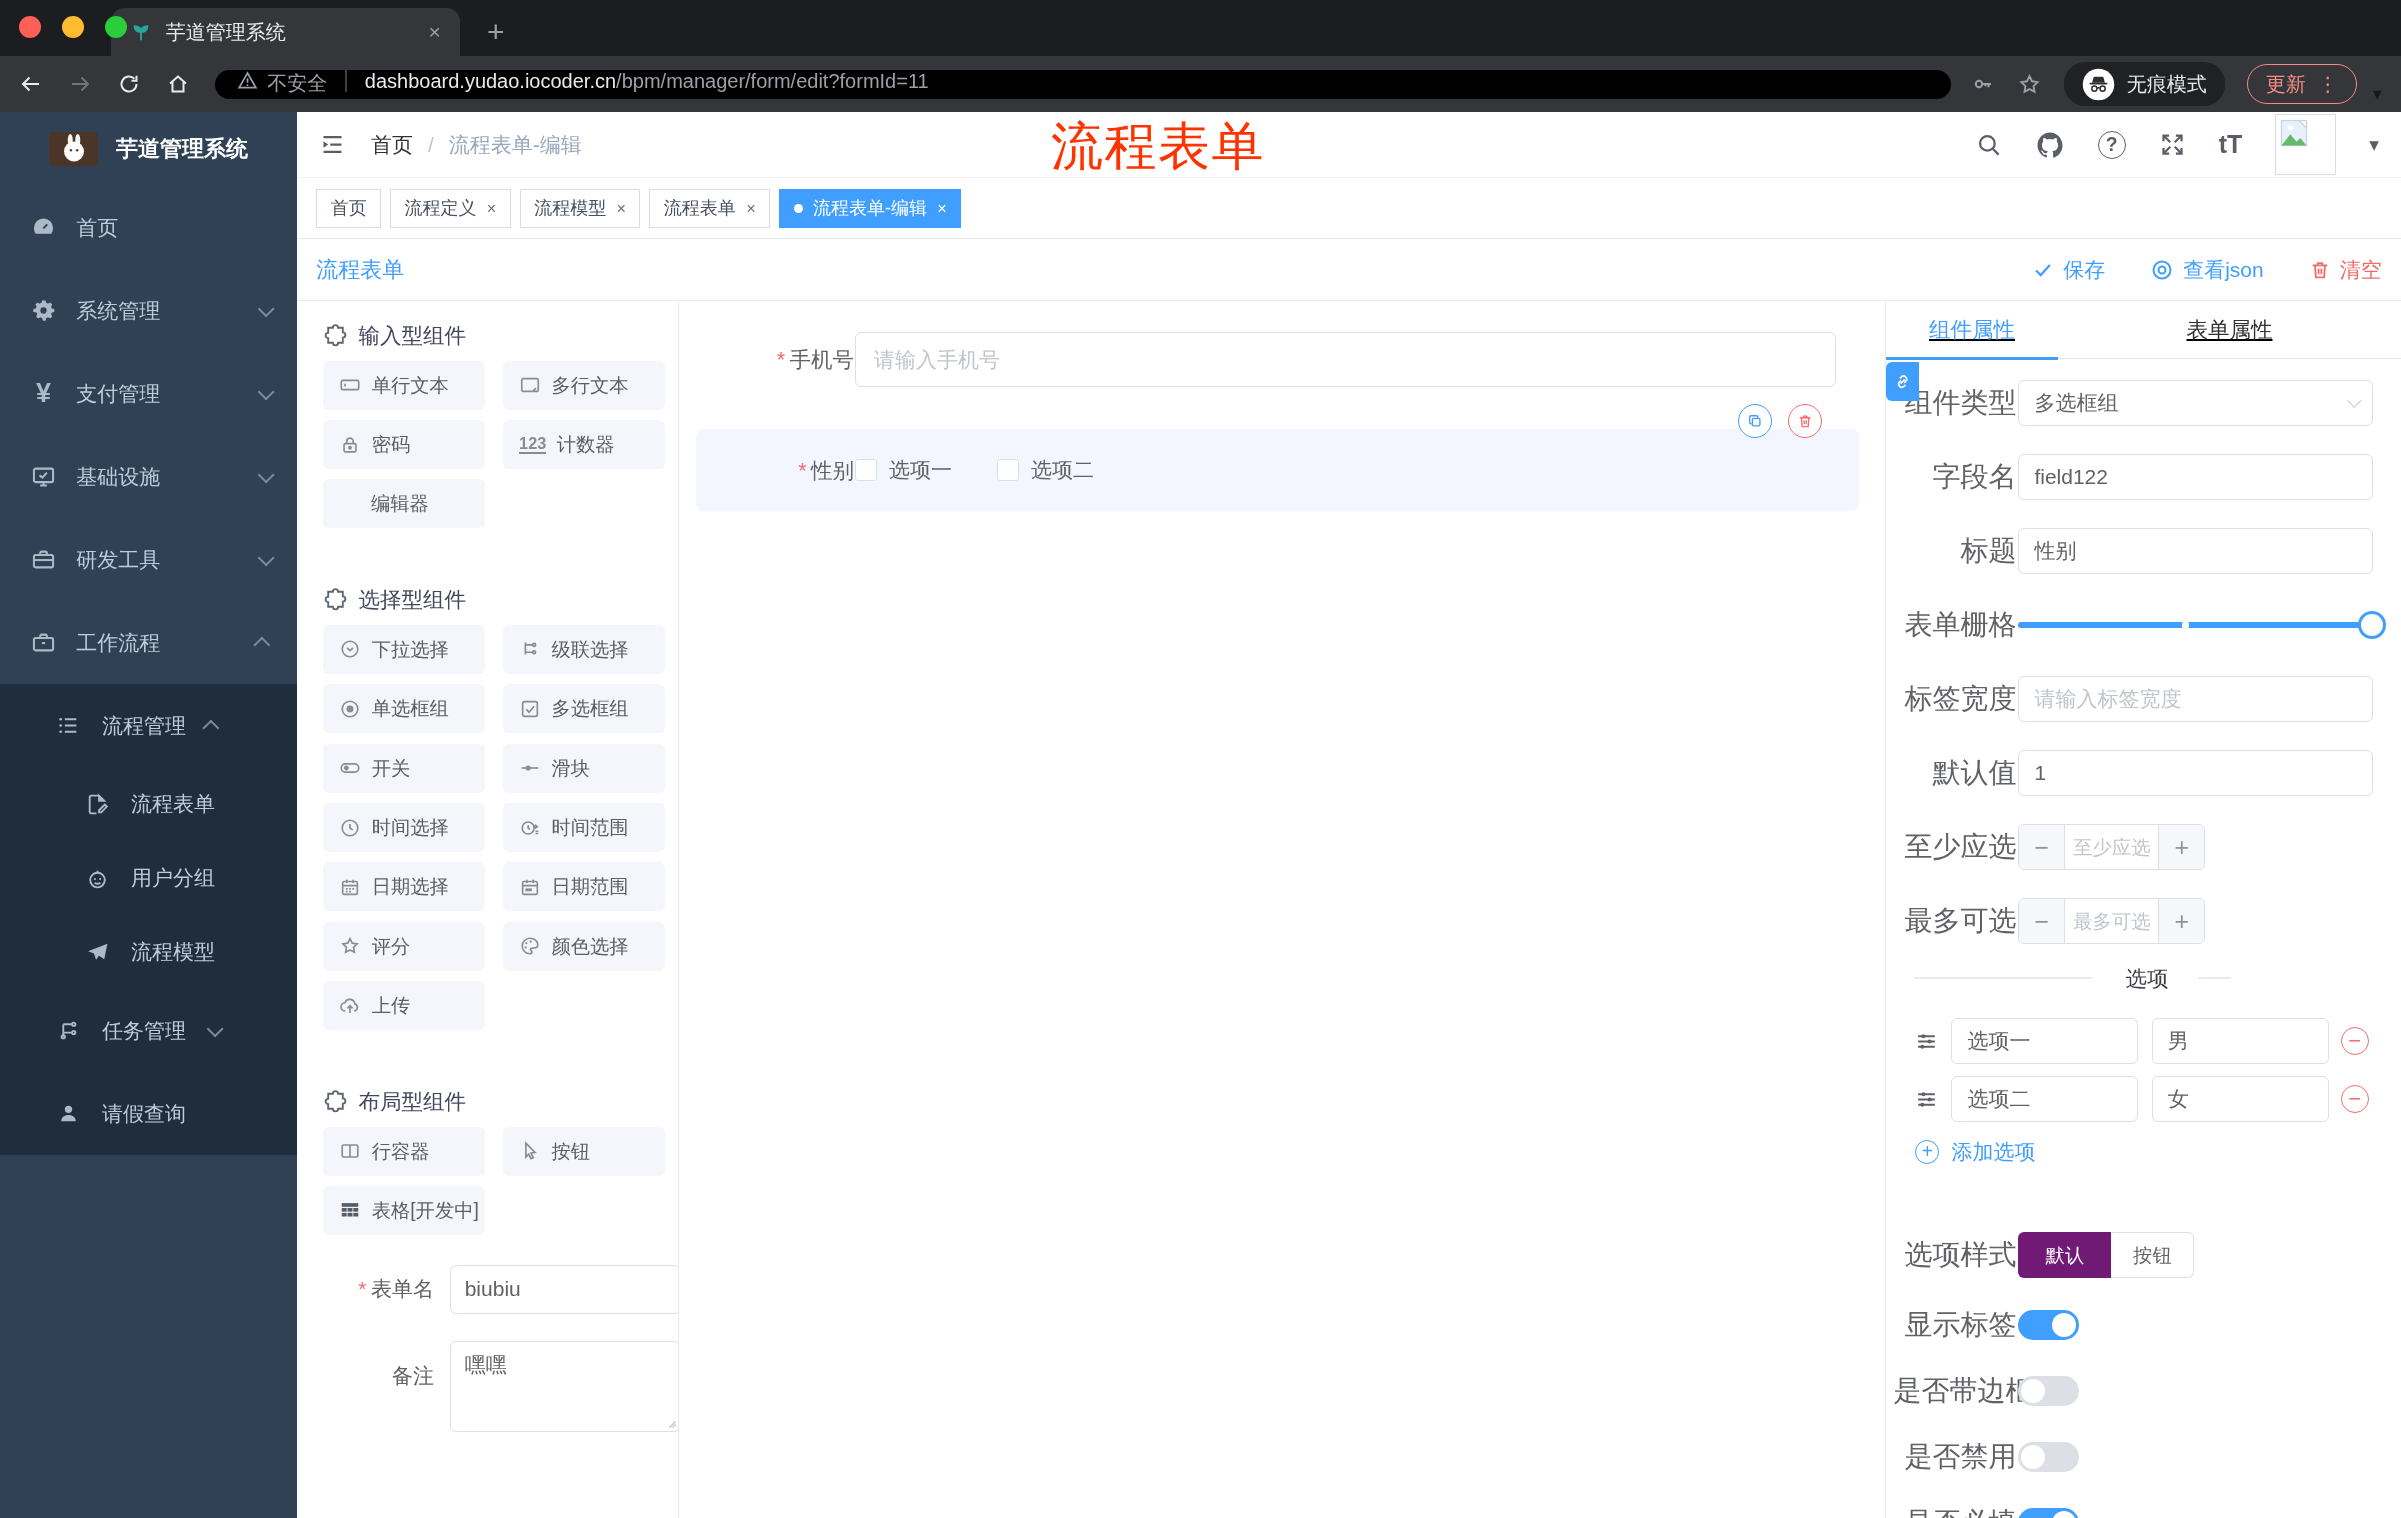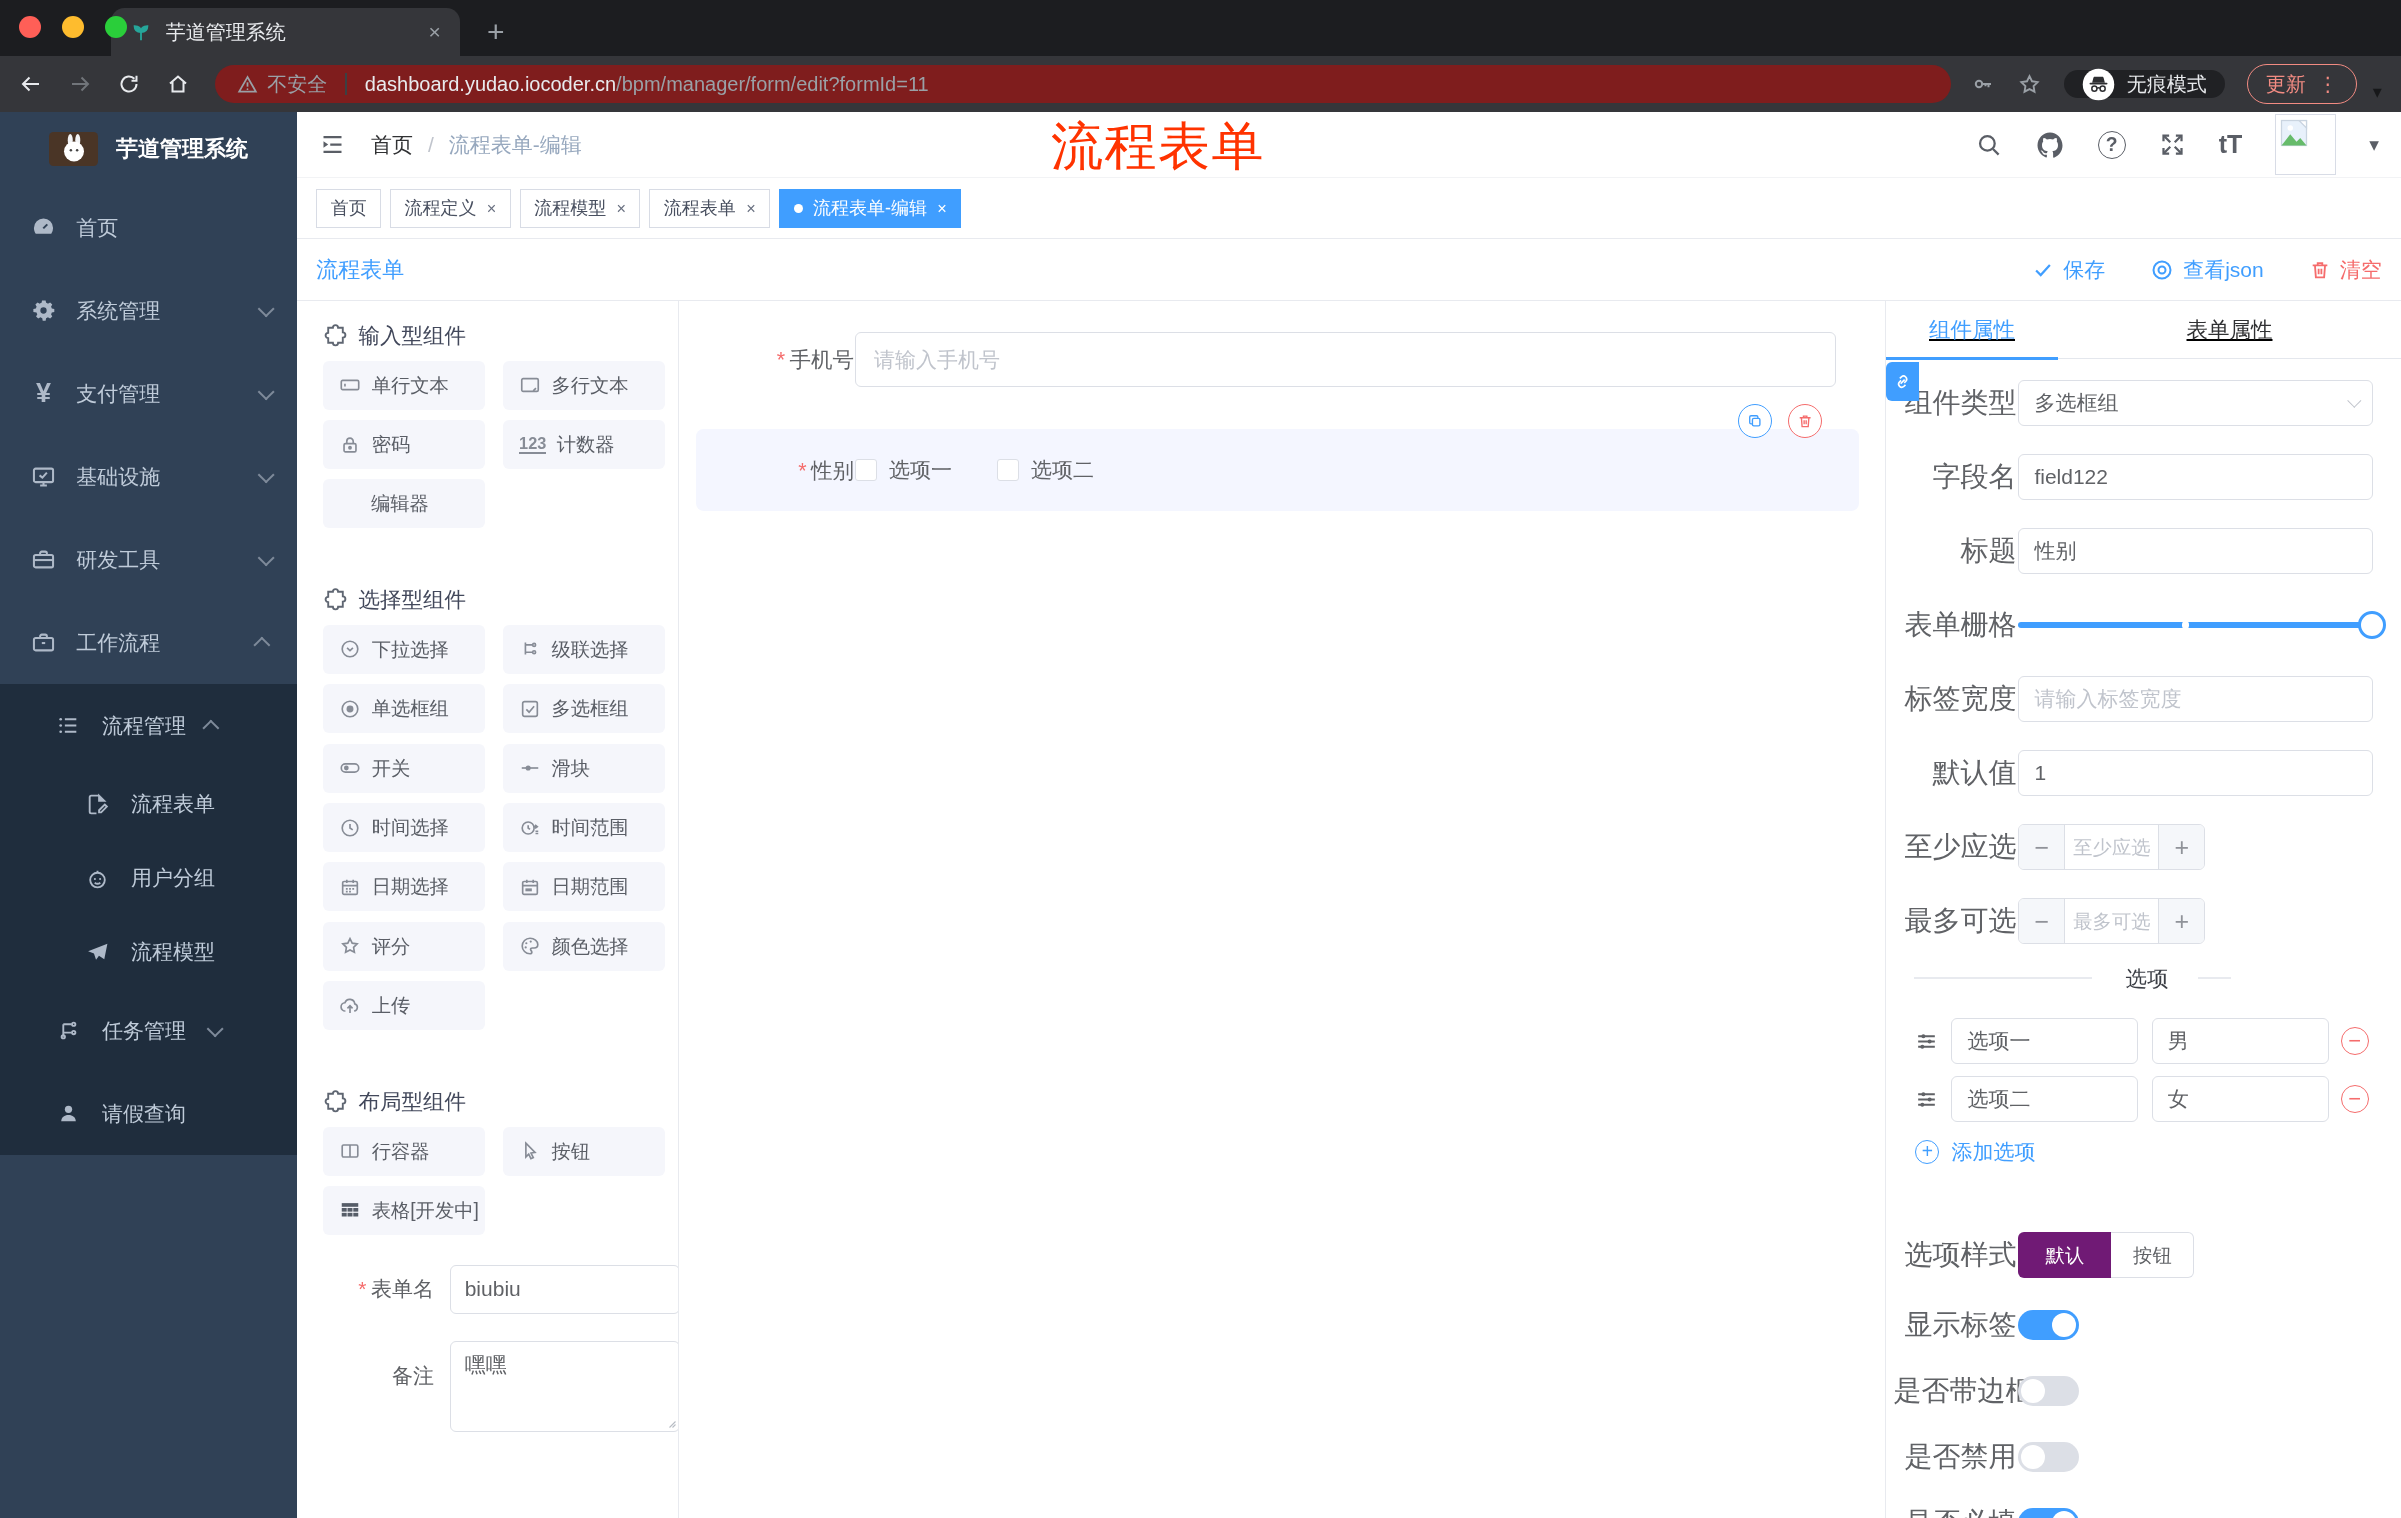--- a/index.html
+++ b/index.html
@@ -12,27 +12,27 @@
   .light{width:22px;height:22px;border-radius:50%;}
   .l-red{background:#ff5f57}.l-yellow{background:#febc2e}.l-green{background:#2ace3a}
   .btab{margin-left:111px;width:349px;height:48px;background:#35363a;border-radius:13.4px 13.4px 0 0;
     display:flex;align-items:center;padding:0 19.3px;color:#e8eaed;font-size:20px;gap:13.4px;}
   .btab .t{flex:1;white-space:nowrap;overflow:hidden;}
   .btab .x{color:#9aa0a6;font-size:21px;}
   .newtab{color:#9aa0a6;font-size:30px;margin-left:27px;margin-bottom:7.4px;}
   .btoolbar{height:56px;background:#35363a;display:flex;align-items:center;padding:0 19.3px;}
   .navic{color:#e8eaed;margin-right:25px;}
   .navic.dis{color:#71757a;}
-  .urlpill{flex:1;height:38px;background:#7f1d1d;border-radius:21px;display:flex;align-items:center;
+  .urlpill{flex:1;height:29px;background:#000000;border-radius:21px;display:flex;align-items:flex-start;
     padding:0 22px;font-size:20px;color:#9aa0a6;margin-right:19.3px;}
   .urlpill .sep{width:1.5px;height:22px;background:#3c4043;margin:0 18px;}
   .host{color:#e8eaed;}
   .path{color:#9aa0a6;}
   .bt-right{display:flex;align-items:center;gap:22px;}
-  .incog{height:28px;background:#202124;border-radius:21px;display:flex;align-items:center;gap:12px;
+  .incog{height:44px;background:#202124;border-radius:21px;display:flex;align-items:center;gap:12px;
     padding:8px 18px;color:#e8eaed;font-size:20px;}
   .update{height:40px;border:1.5px solid #f28b82;border-radius:20px;color:#f28b82;display:flex;
     align-items:center;gap:12px;padding:0 18px;font-size:20px;}
   .bcaret{color:#17181a;font-size:18px;margin-left:-6px;align-self:flex-end;padding-bottom:1.5px;}
   
   .page{display:flex;height:1407px;background:#fff;}
   .sidebar{width:297px;flex-shrink:0;background:#304156;color:#bfcbd9;font-size:21px;}
   .logo{height:74px;display:flex;align-items:center;gap:18px;padding-left:49px;}
   .logo .avatar{width:49px;height:34px;border-radius:4.5px;background:#4a3526;display:flex;
     align-items:center;justify-content:center;overflow:hidden;}

